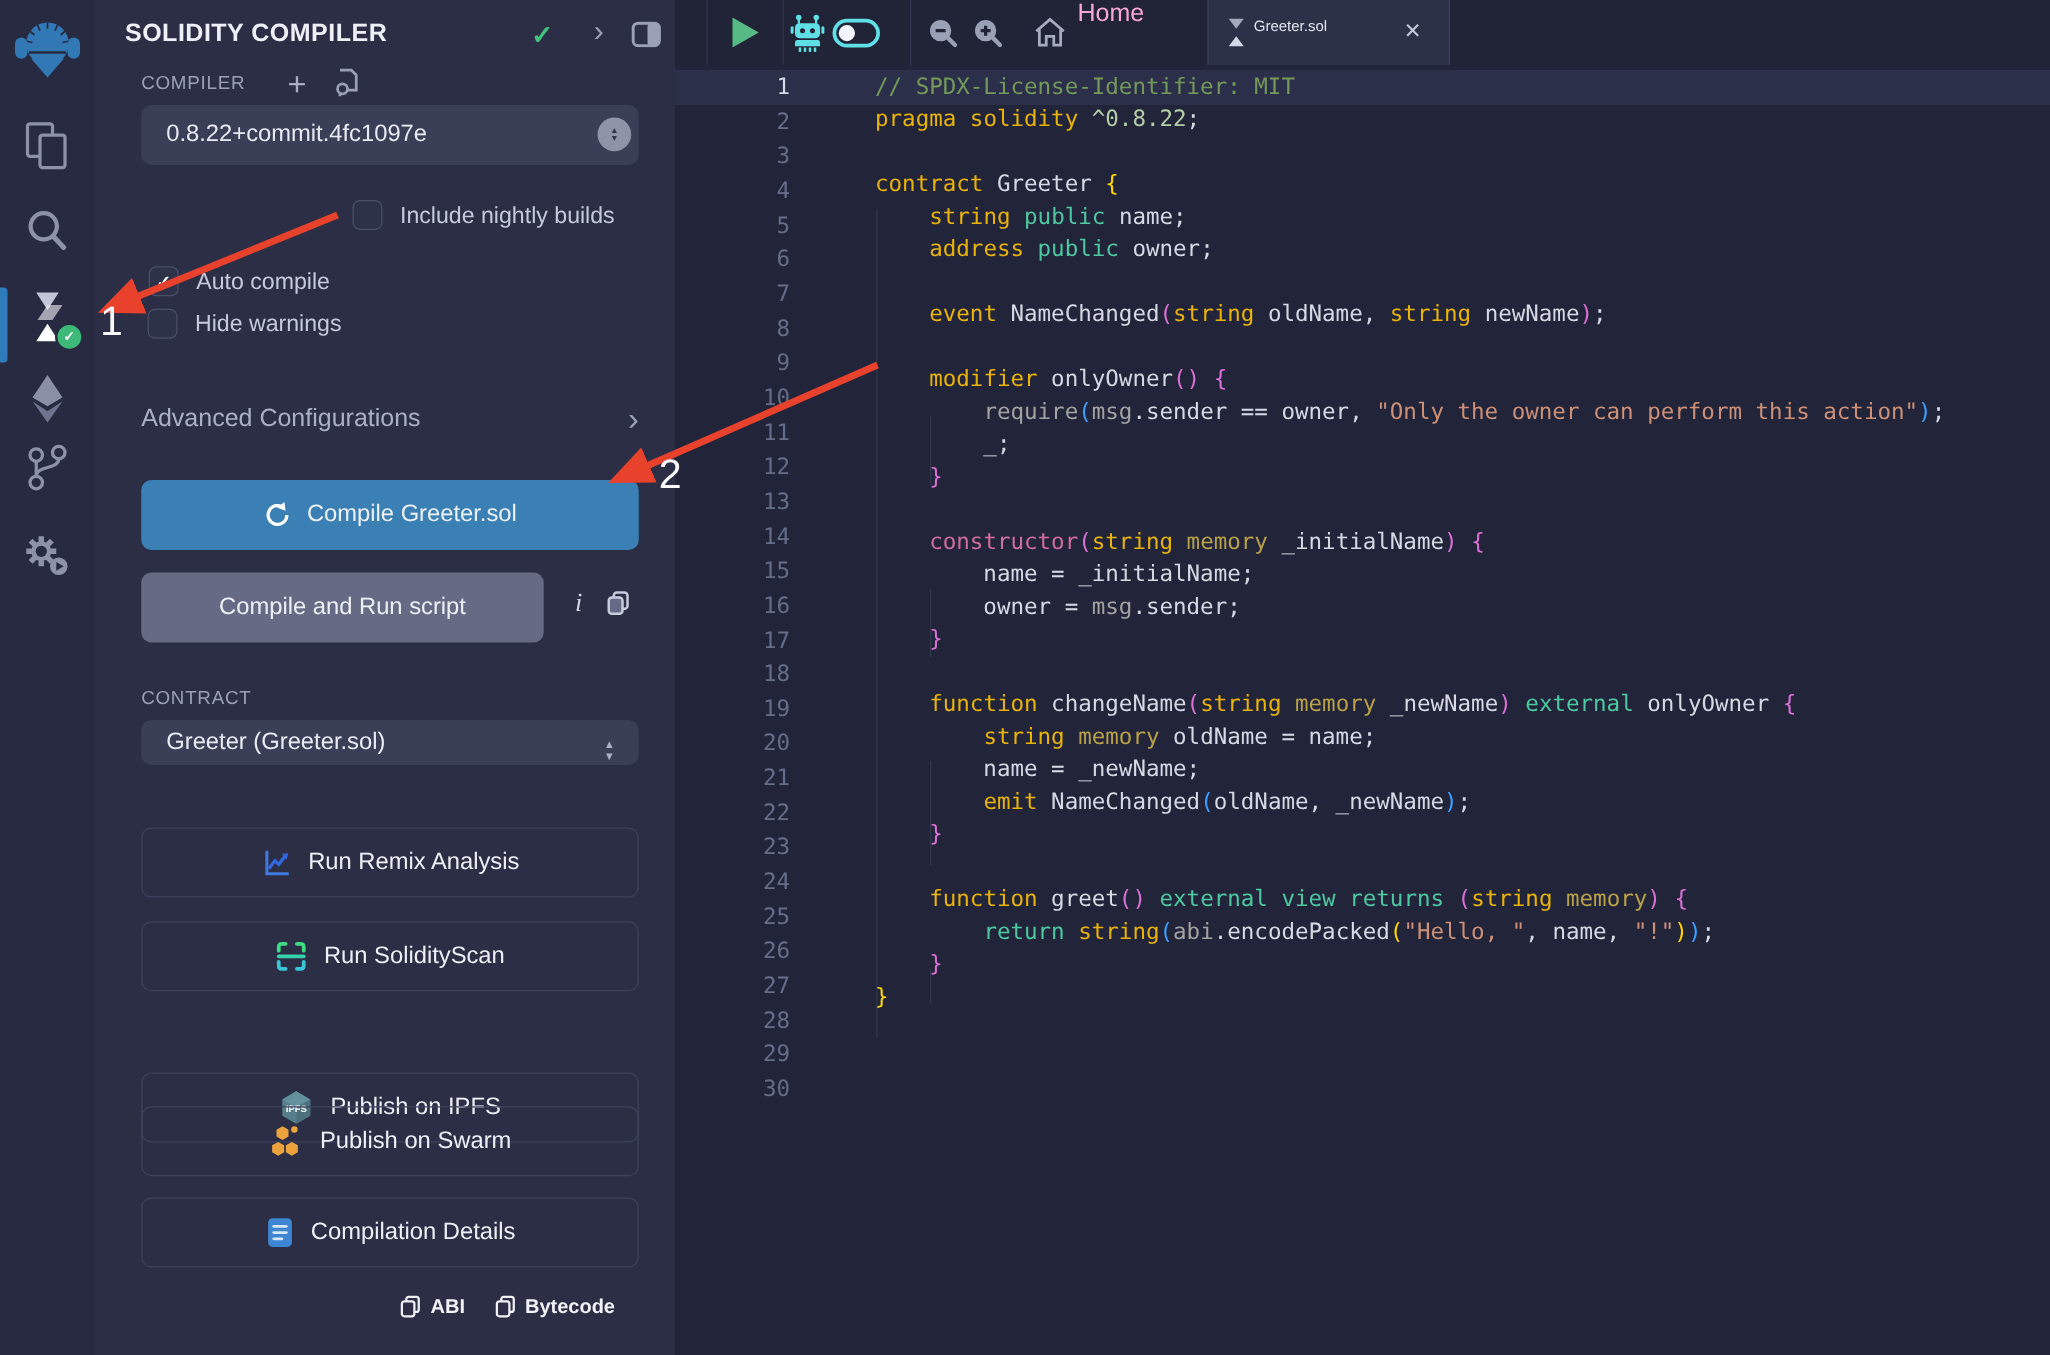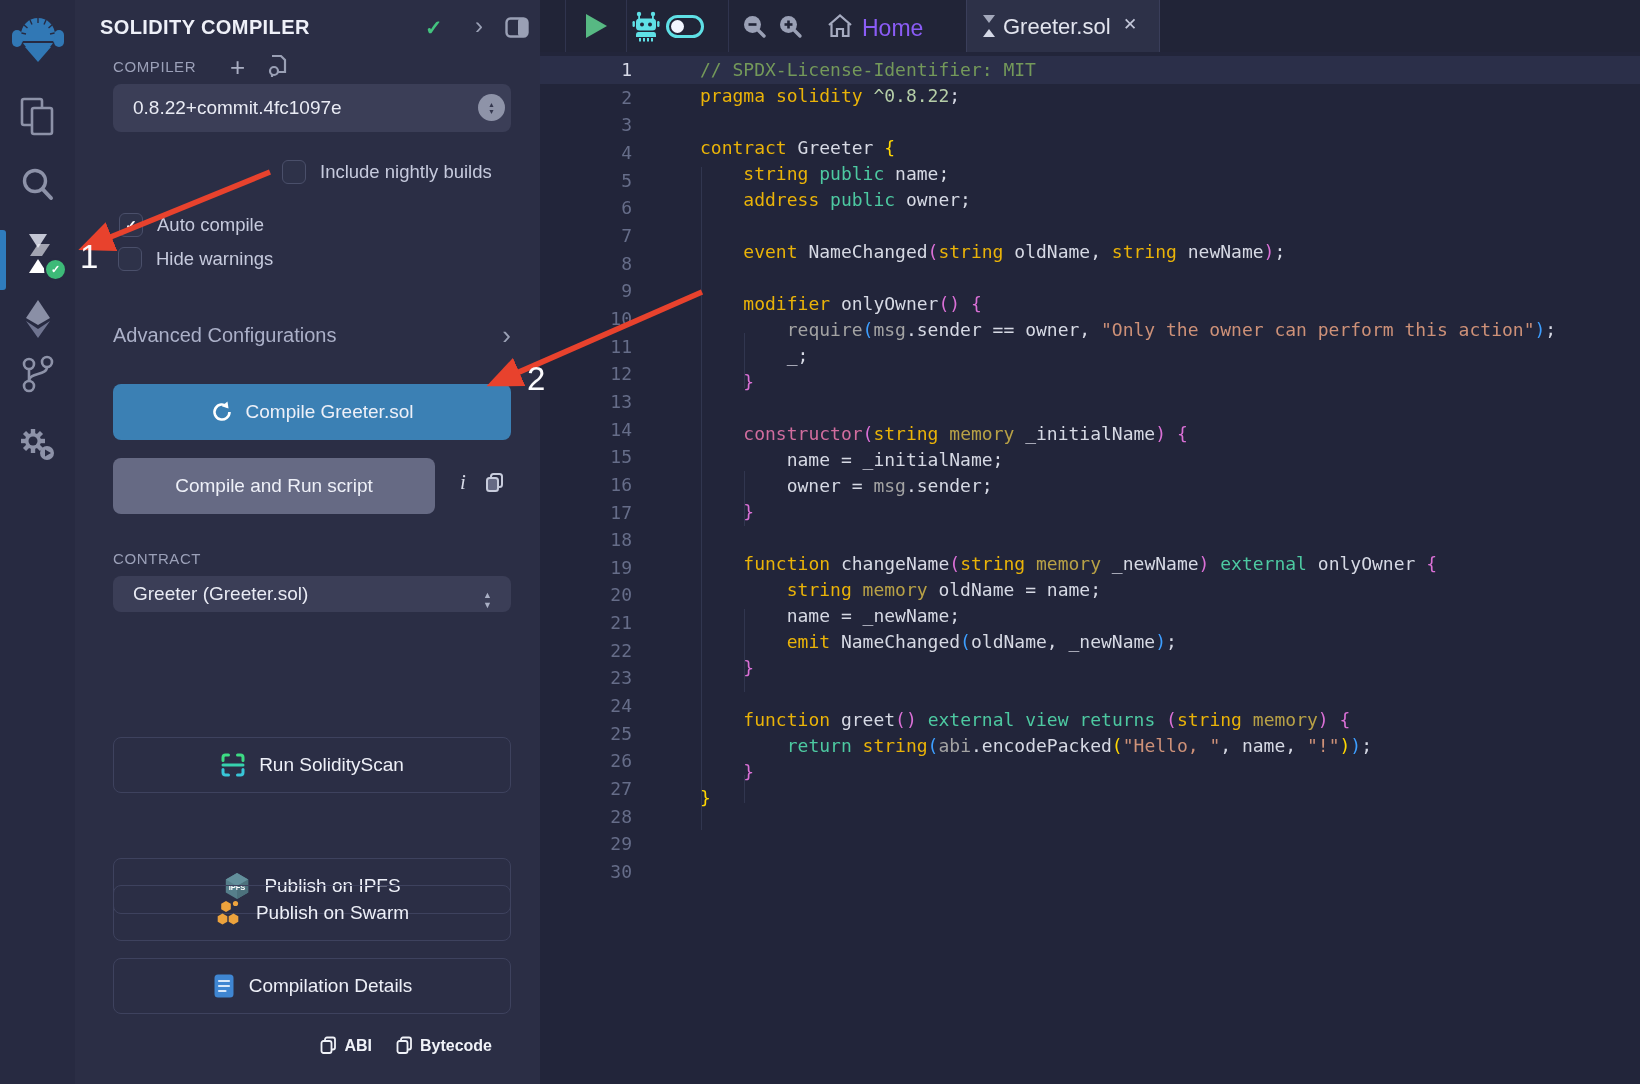--- a/index.html
+++ b/index.html
@@ -49,24 +49,24 @@
   .footer-link{display:flex;align-items:center;gap:7px;cursor:pointer;color:#f0f2f8;font-size:16px;font-weight:bold;}
 
   
   #editor-toolbar{left:540px;top:0;width:1100px;height:52px;background:#212437;border-bottom:1px solid #1a1d2c;}
   .tsep{position:absolute;top:0;width:1px;height:52px;background:#30344e;}
   #play-btn{position:absolute;left:586px;top:14px;width:0;height:0;cursor:pointer;
             border-top:12px solid transparent;border-bottom:12px solid transparent;border-left:21px solid #57b983;}
   #ai-toggle{position:absolute;left:666px;top:15px;width:38px;height:23px;border:3px solid #5fe0e6;border-radius:13px;
              box-sizing:border-box;cursor:pointer;}
   #ai-toggle .knob{position:absolute;left:2px;top:2px;width:13px;height:13px;border-radius:50%;background:#f2f5ff;}
-  #home-label{position:absolute;left:862px;top:15px;font-size:23px;color:#8b5cf6;cursor:pointer;}
+  #home-label{position:absolute;left:862px;top:0;font-size:20px;color:#f9a8d4;cursor:pointer;}
   #tab-greeter{position:absolute;left:966px;top:0;width:192px;height:52px;background:#2d3148;
                border-left:1px solid #3a3e5a;border-right:1px solid #3a3e5a;cursor:pointer;}
-  #tab-label{position:absolute;left:36px;top:14px;font-size:22px;color:#e2e4ee;}
+  #tab-label{position:absolute;left:36px;top:14px;font-size:12px;color:#e2e4ee;}
   #tab-close{position:absolute;left:156px;top:14px;font-size:17px;color:#c2c6d8;cursor:pointer;}
 
   
   #editor{left:540px;top:52px;width:1100px;height:1032px;background:#22253a;cursor:text;}
   #cur-line-hl{position:absolute;left:0;top:4px;width:1100px;height:27.66px;background:#2b2f49;}
   #gutter{position:absolute;left:0;top:4px;width:92px;text-align:right;z-index:2;
           font-family:"DejaVu Sans Mono",monospace;font-size:18px;line-height:27.66px;color:#666d89;}
   #gutter .ln{height:27.66px;}
   #gutter .ln.cur{color:#d7dae8;}
   #code-lines{position:absolute;left:160px;top:4px;z-index:2;white-space:pre;
@@ -229,20 +229,28 @@
 
     <div class="abs sec-label" id="contract-label">CONTRACT</div>
     <div class="select abs" id="contract-select">
       <span>Greeter (Greeter.sol)</span>
       <div id="contract-caret">
         <span>▲</span>
           <span>▼</span>
       </div>
     </div>
 
+    <div class="btn outline-btn" style="top:662px;">
+      <svg width="25" height="25" viewBox="0 0 25 25">
+        <path d="M4.5 2.5 V21 H22" fill="none" stroke="#4079e0" stroke-width="2.4"></path>
+        <polyline points="6,17 11,10.5 14,13.5 19.5,6.5" fill="none" stroke="#3466dd" stroke-width="2.6"></polyline>
+        <polygon points="16.5,5 21.5,4.5 20.5,9.6" fill="#3466dd"></polygon>
+      </svg>
+      <span>Run Remix Analysis</span>
+    </div>
 
     <div class="btn outline-btn" style="top:737px;">
       <svg width="26" height="26" viewBox="0 0 26 26">
         <g fill="none" stroke-width="3" stroke-linecap="round">
           <path d="M3 8.5 V5.5 Q3 3 5.5 3 H8.5" stroke="#3ddc84"></path>
           <path d="M17.5 3 H20.5 Q23 3 23 5.5 V8.5" stroke="#3ddc84"></path>
           <path d="M3 17.5 V20.5 Q3 23 5.5 23 H8.5" stroke="#38c6d8"></path>
           <path d="M17.5 23 H20.5 Q23 23 23 20.5 V17.5" stroke="#38c6d8"></path>
           <line x1="3" y1="13" x2="23" y2="13" stroke="#37d2ae"></line>
         </g>

